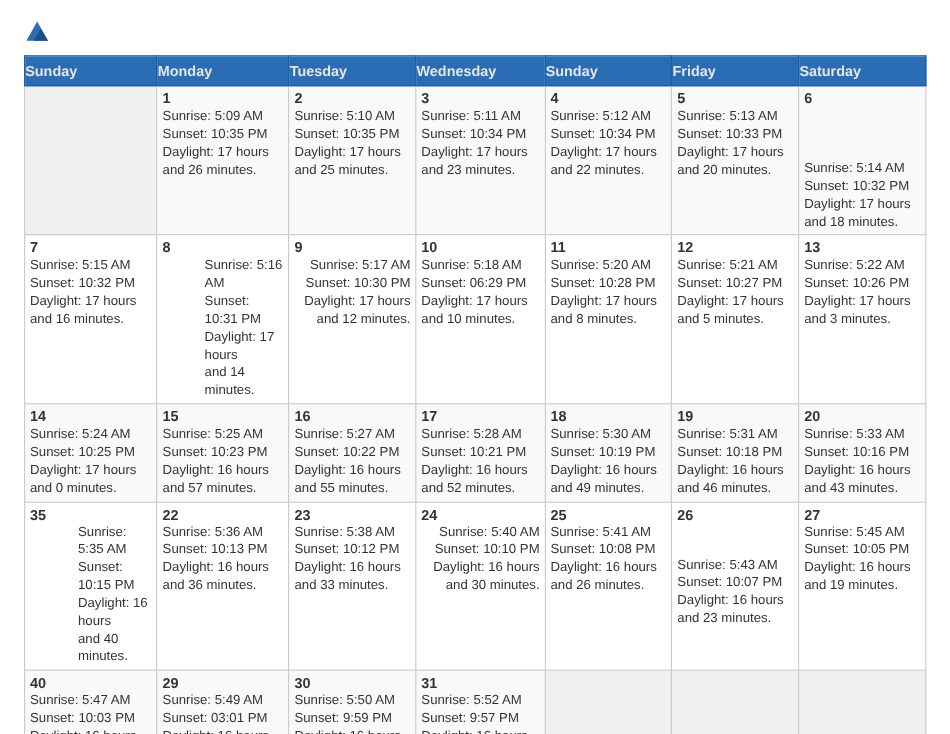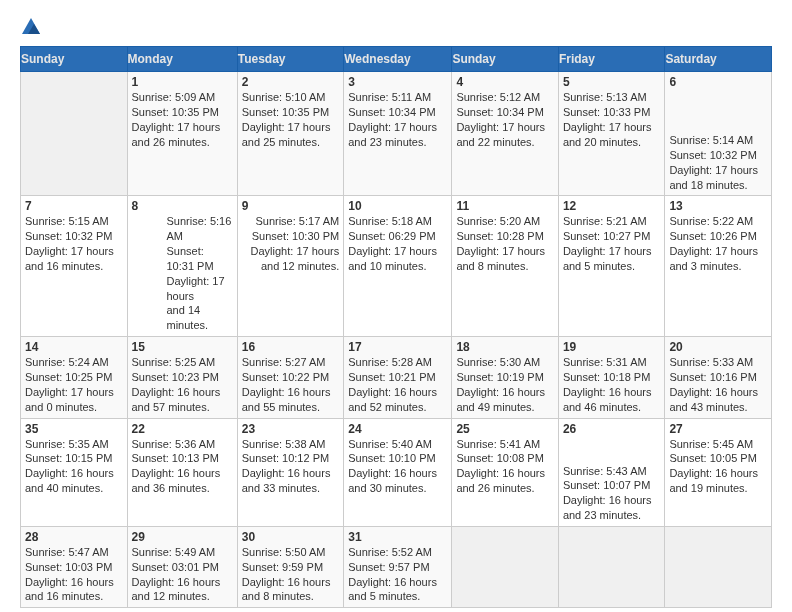--- a/index.html
+++ b/index.html
@@ -276,42 +276,42 @@
             <span class="day-num">20</span>
             <div class="day-info" style="white-space: pre-line;">Sunrise: 5:33 AM
 Sunset: 10:16 PM
 Daylight: 16 hours
 and 43 minutes.</div>
           </td>
         </tr>
         <tr>
           <td>
             <span class="day-num">35</span>
-            <div class="day-info" style="white-space: pre-line;">Sunrise: 5:35 AM
+            <div class="day-info" style="white-space: pre-line; margin-left: 40px;">Sunrise: 5:35 AM
 Sunset: 10:15 PM
 Daylight: 16 hours
 and 40 minutes.</div>
           </td>
           <td>
             <span class="day-num">22</span>
             <div class="day-info" style="white-space: pre-line;">Sunrise: 5:36 AM
 Sunset: 10:13 PM
 Daylight: 16 hours
 and 36 minutes.</div>
           </td>
           <td>
             <span class="day-num">23</span>
             <div class="day-info" style="white-space: pre-line;">Sunrise: 5:38 AM
 Sunset: 10:12 PM
 Daylight: 16 hours
 and 33 minutes.</div>
           </td>
           <td>
             <span class="day-num">24</span>
-            <div class="day-info" style="white-space: pre-line;">Sunrise: 5:40 AM
+            <div class="day-info" style="white-space: pre-line; text-align: right;">Sunrise: 5:40 AM
 Sunset: 10:10 PM
 Daylight: 16 hours
 and 30 minutes.</div>
           </td>
           <td>
             <span class="day-num">25</span>
             <div class="day-info" style="white-space: pre-line;">Sunrise: 5:41 AM
 Sunset: 10:08 PM
 Daylight: 16 hours
 and 26 minutes.</div>
@@ -326,21 +326,21 @@
           <td>
             <span class="day-num">27</span>
             <div class="day-info" style="white-space: pre-line;">Sunrise: 5:45 AM
 Sunset: 10:05 PM
 Daylight: 16 hours
 and 19 minutes.</div>
           </td>
         </tr>
         <tr>
           <td>
-            <span class="day-num">28</span>
+            <span class="day-num">40</span>
             <div class="day-info" style="white-space: pre-line;">Sunrise: 5:47 AM
 Sunset: 10:03 PM
 Daylight: 16 hours
 and 16 minutes.</div>
           </td>
           <td>
             <span class="day-num">29</span>
             <div class="day-info" style="white-space: pre-line;">Sunrise: 5:49 AM
 Sunset: 03:01 PM
 Daylight: 16 hours

